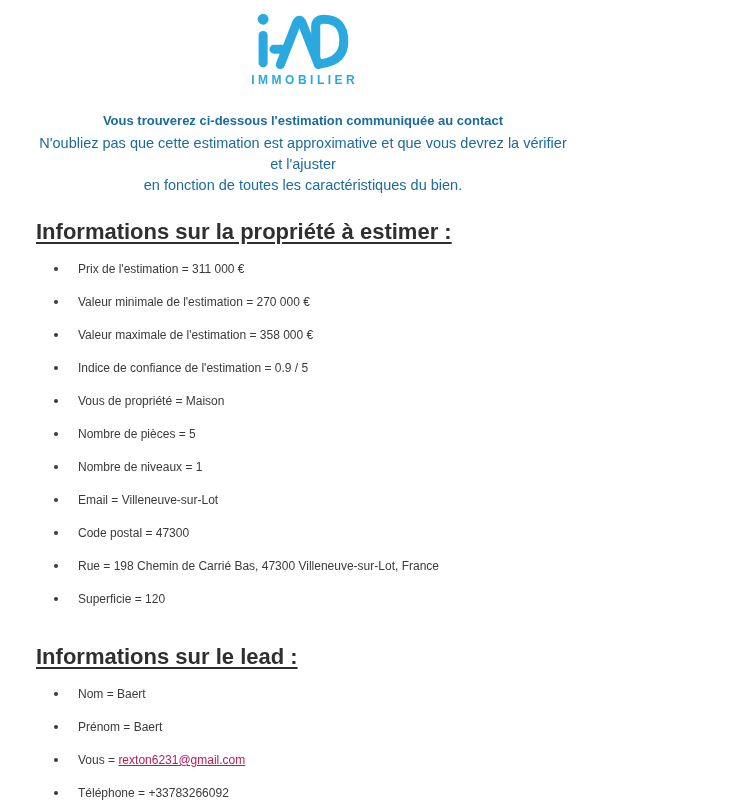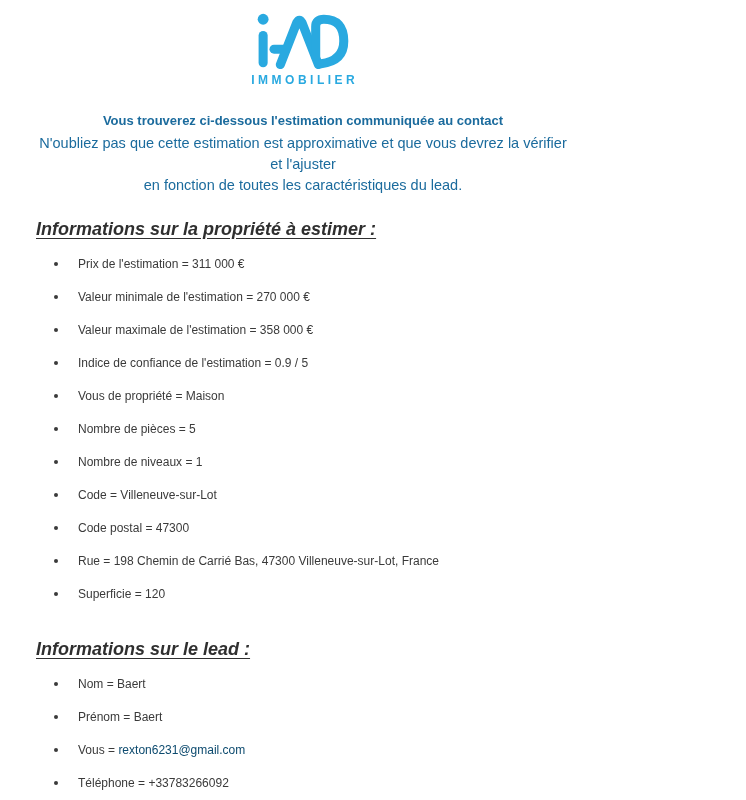--- a/index.html
+++ b/index.html
@@ -46,43 +46,43 @@
     margin-top: 5px;
     text-align: center;
     font-size: 14.5px;
     line-height: 21px;
     color: #1b6b9d;
   }
 
   
   .section-heading {
     margin-top: 23px;
-    font-size: 18px;
+    font-size: 22px;
     font-weight: bold;
     color: #2f2f2f;
     text-decoration: underline;
     text-underline-offset: 3px;
-    font-style: italic;
   }
   ul.info-list {
     list-style: disc;
     margin: 15px 0 0 0;
     padding-left: 33px;
   }
   ul.info-list li {
     font-size: 12px;
     color: #3a3a3a;
     padding-left: 9px;
     margin-bottom: 15px;
     line-height: 17px;
   }
   ul.info-list li::marker { color: #3a3a3a; font-size: 13px; }
   .lead-gap { margin-top: 36px; }
   a.email-link {
-    color: #0c4a6e;
+    color: #be185d;
+    text-decoration: underline;
     cursor: pointer;
   }
 </style>
 </head>
 <body>
 
 <div class="page">
 
   <div class="logo-block">
     <svg class="logo-graphic" width="102" height="58" viewBox="0 0 104 64" aria-hidden="true">
@@ -93,33 +93,33 @@
         <path d="M27 58 L45 12 Q48 6 51 12 L69 58"></path>
         <path d="M66 49 L66 16 Q66 8 75 8 Q97 8 97 32 Q97 54 72 57"></path>
       </g>
     </svg>
     <div class="logo-sub">IMMOBILIER</div>
   </div>
 
   <h1 class="title">Vous trouverez ci-dessous l'estimation communiquée au contact</h1>
   <p class="subtitle">
     <span>N'oubliez pas que cette estimation est approximative et que vous devrez la vérifier et l'ajuster</span><br>
-    <span>en fonction de toutes les caractéristiques du lead.</span>
+    <span>en fonction de toutes les caractéristiques du bien.</span>
   </p>
 
   <h2 class="section-heading">Informations sur la propriété à estimer :</h2>
   <ul class="info-list">
     <li>Prix de l'estimation = 311 000 €</li>
     <li>Valeur minimale de l'estimation = 270 000 €</li>
     <li>Valeur maximale de l'estimation = 358 000 €</li>
     <li>Indice de confiance de l'estimation = 0.9 / 5</li>
     <li>Vous de propriété = Maison</li>
     <li>Nombre de pièces = 5</li>
     <li>Nombre de niveaux = 1</li>
-    <li>Code = Villeneuve-sur-Lot</li>
+    <li>Email = Villeneuve-sur-Lot</li>
     <li>Code postal = 47300</li>
     <li>Rue = 198 Chemin de Carrié Bas, 47300 Villeneuve-sur-Lot, France</li>
     <li>Superficie = 120</li>
   </ul>
 
   <h2 class="section-heading lead-gap">Informations sur le lead :</h2>
   <ul class="info-list">
     <li>Nom = Baert</li>
     <li>Prénom = Baert</li>
     <li><span>Vous = </span><a class="email-link">rexton6231@gmail.com</a></li>

